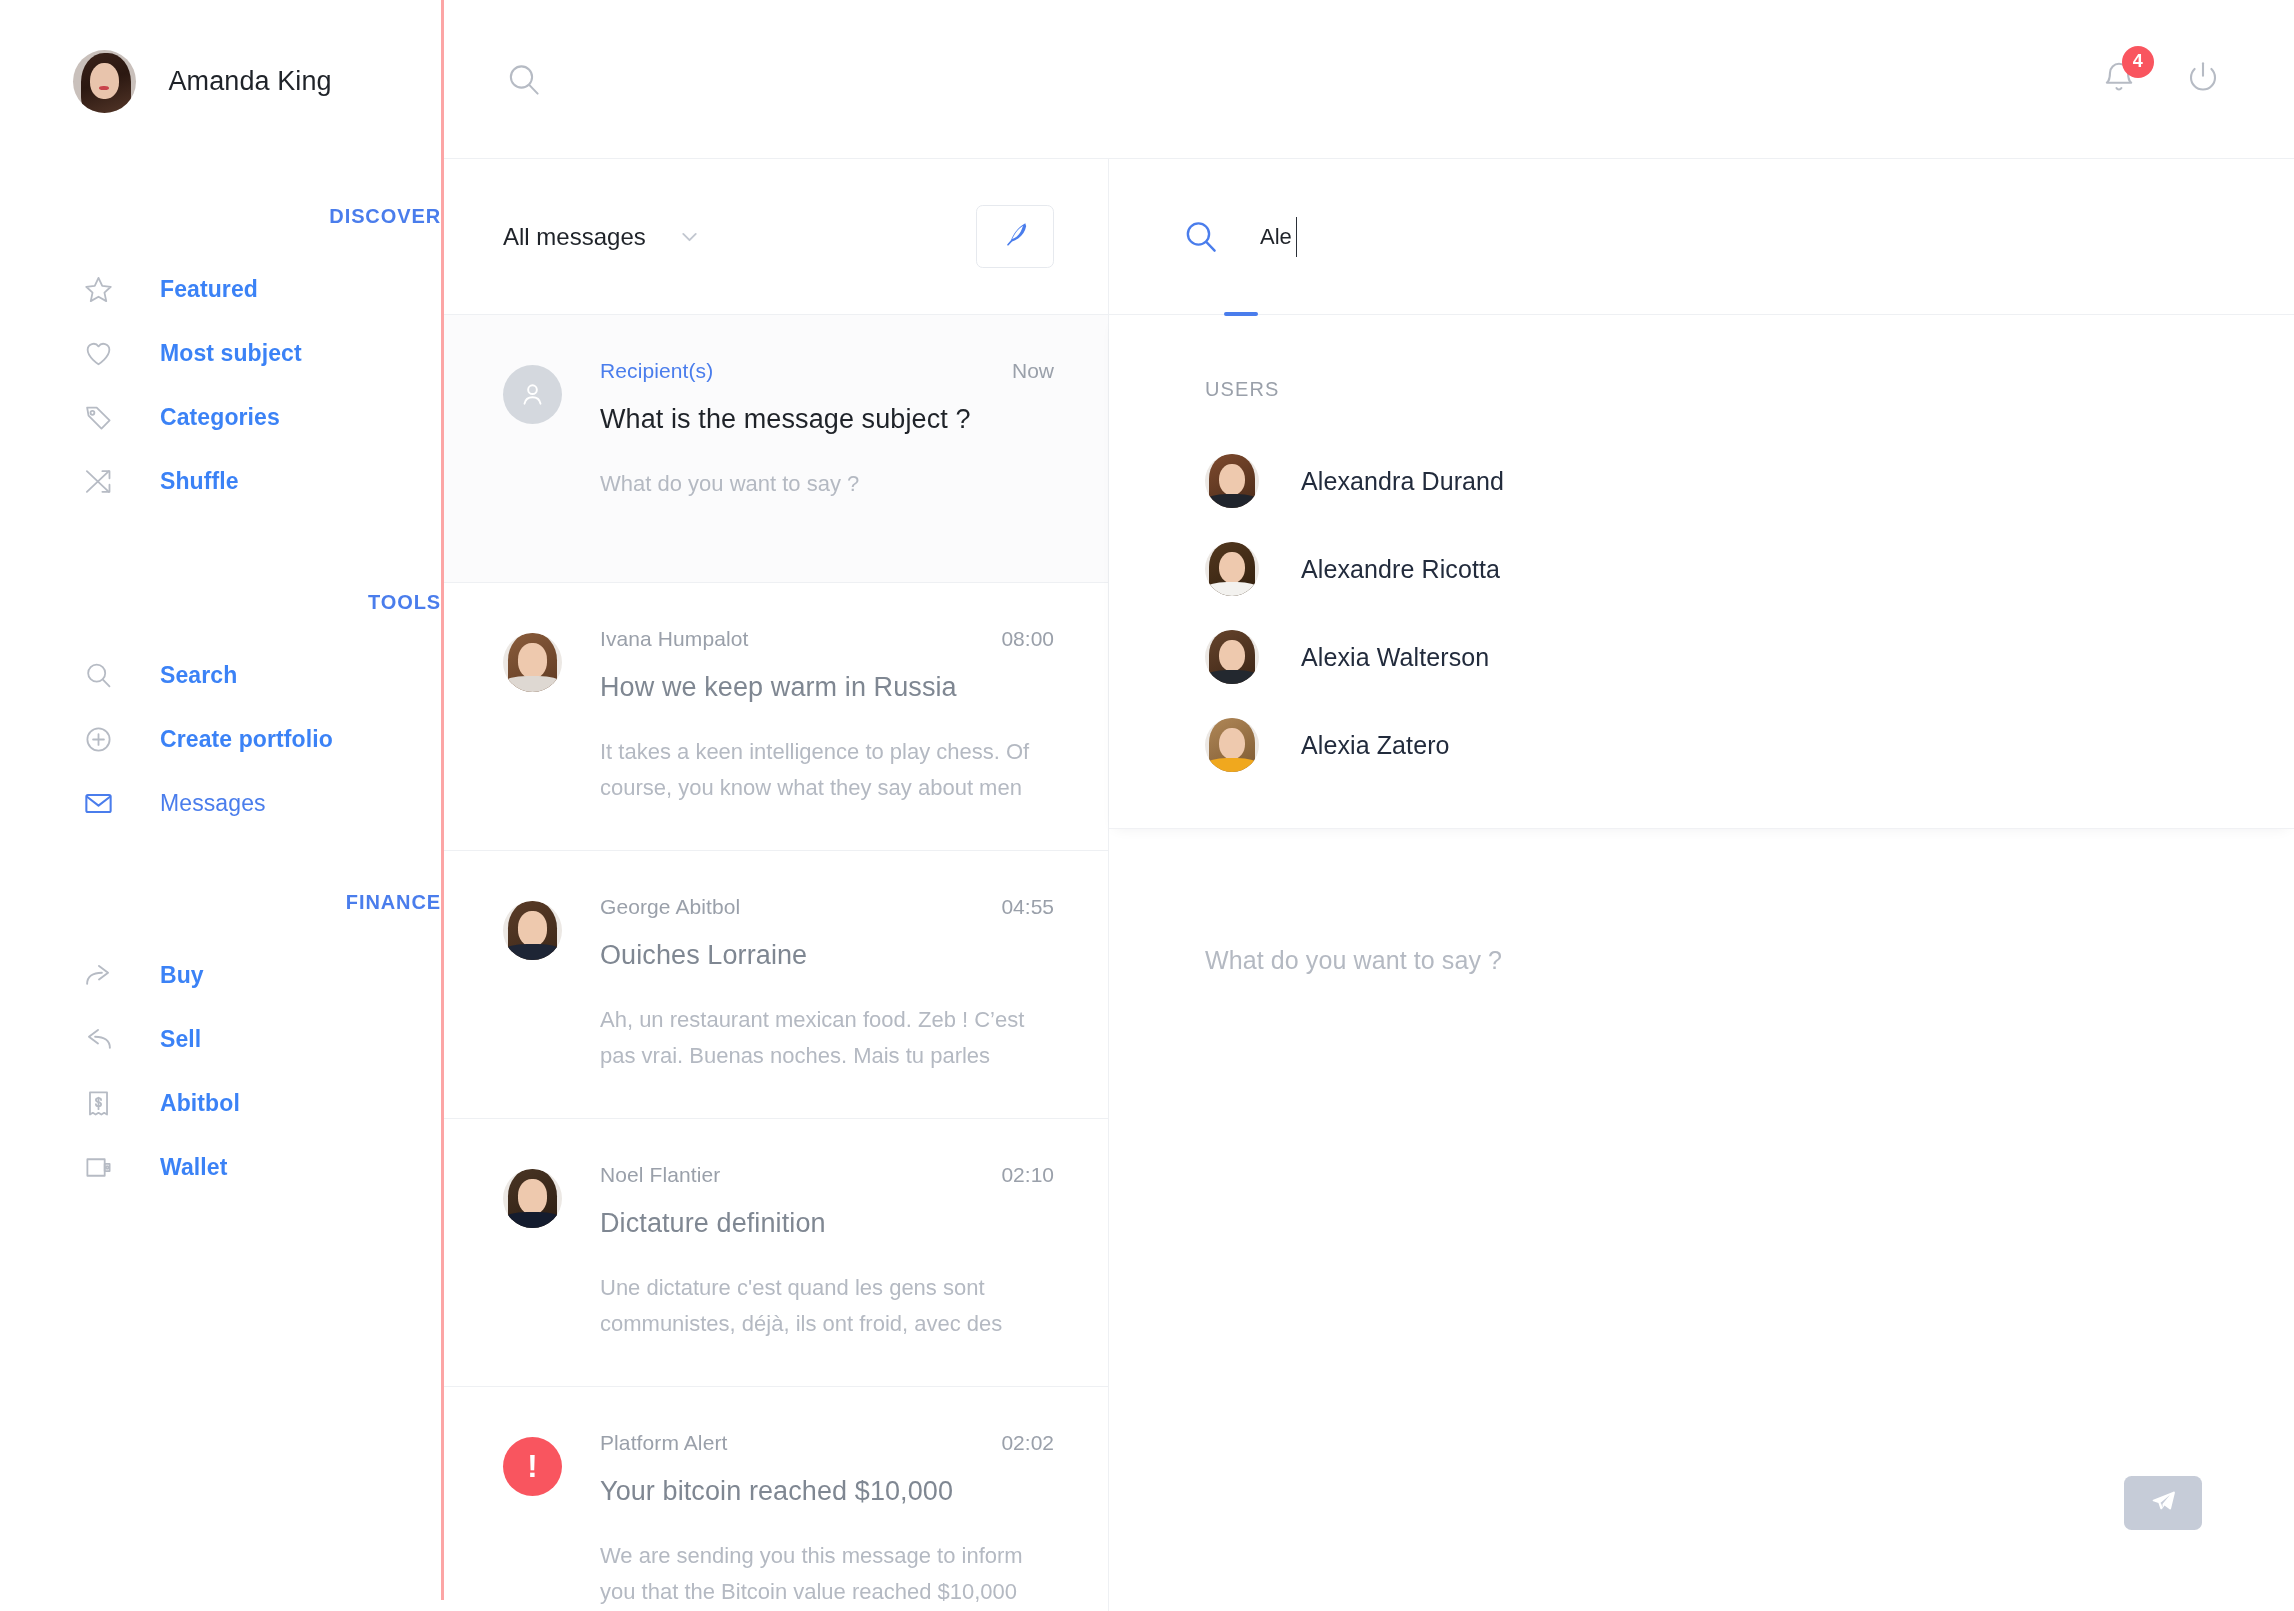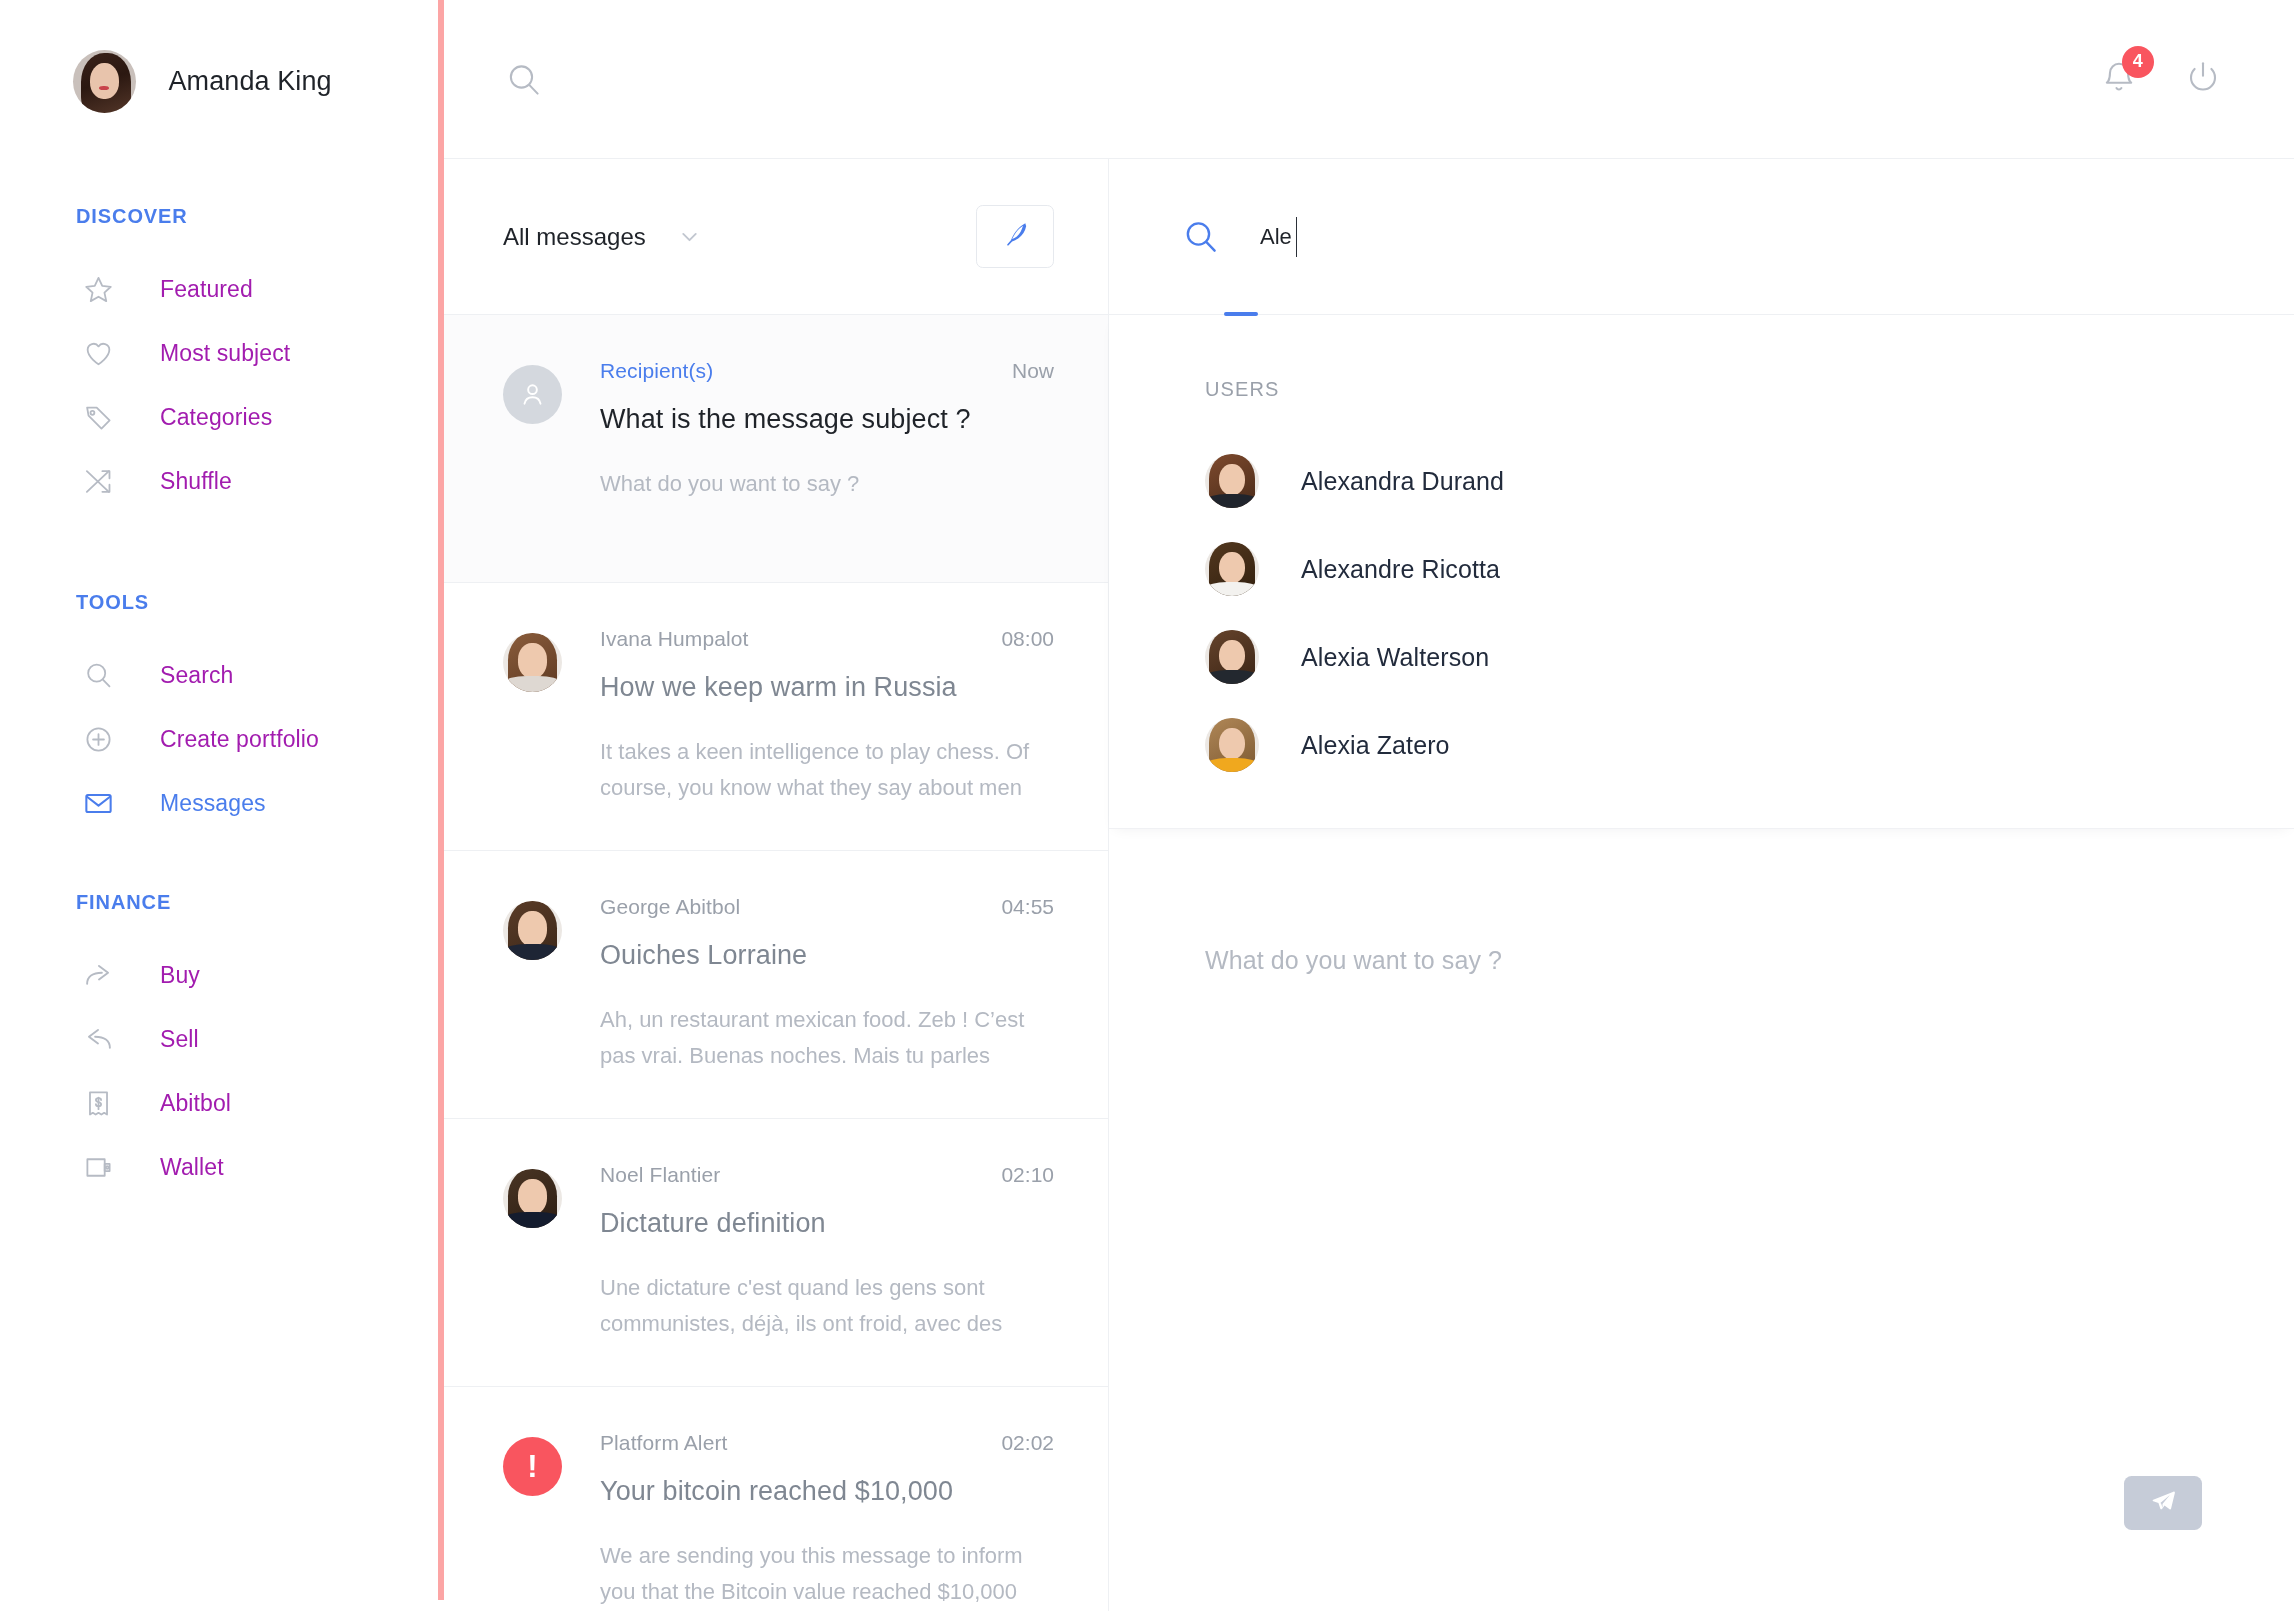--- a/index.html
+++ b/index.html
@@ -9,23 +9,24 @@
     font-family: "Liberation Sans", sans-serif;
     overflow: hidden;
     -webkit-font-smoothing: antialiased;
   }
   .app { display: flex; width: 2294px; height: 1612px; position: relative; }
 
   
   .sidebar {
     width: 444px; height: 1600px;
     background: #ffffff;
-    border-right: 6px solid #fca5a5;
+    border-right: 3px solid #fca5a5;
     flex: 0 0 444px;
     position: relative;
+    text-align: right;
   }
   .profile { display: flex; align-items: center; padding: 50px 0 0 73px; }
   .avatar-img {
     width: 63px; height: 63px; border-radius: 50%;
     background: #c9c0bb; position: relative; overflow: hidden;
     flex: 0 0 63px;
   }
   .avatar-img .hair {
     position: absolute; left: 12%; top: 4%; width: 80%; height: 100%;
     background: linear-gradient(160deg,#3a2219 0%,#2b1811 45%,#56382a 100%);
@@ -56,21 +57,21 @@
     display: flex; align-items: center; height: 64px;
     padding-left: 80px; cursor: pointer;
   }
   .nav-icon {
     width: 36px; height: 36px; flex: 0 0 36px;
     display: flex; align-items: center; justify-content: center;
     color: #b6bbc4;
   }
   .nav-icon svg { display: block; }
   .nav-label {
-    margin-left: 44px; font-size: 23px; color: #a21caf; letter-spacing: 0.1px;
+    margin-left: 44px; font-size: 23px; color: #3b82f6; letter-spacing: 0.1px; font-weight: bold;
   }
   .nav-item.active .nav-icon { color: #4a7dec; }
   .nav-item.active .nav-label { color: #4a7dec; font-weight: 500; }
 
   
   .main { flex: 1; height: 1612px; position: relative; display: flex; flex-direction: column; }
 
   .topbar {
     height: 159px; flex: 0 0 159px;
     border-bottom: 1px solid #eef0f3;

